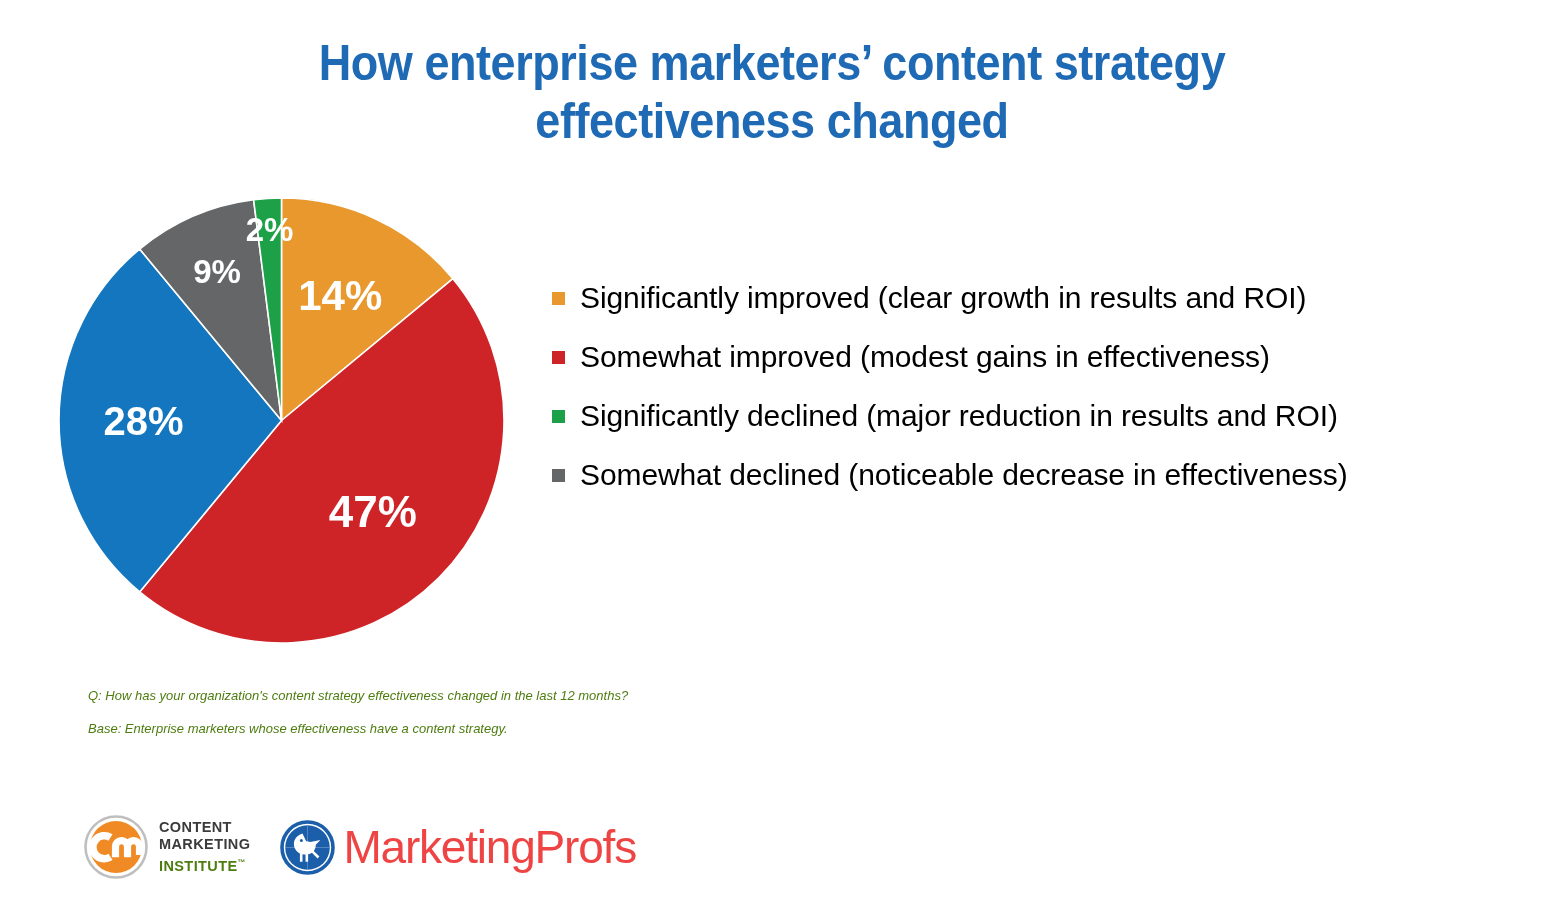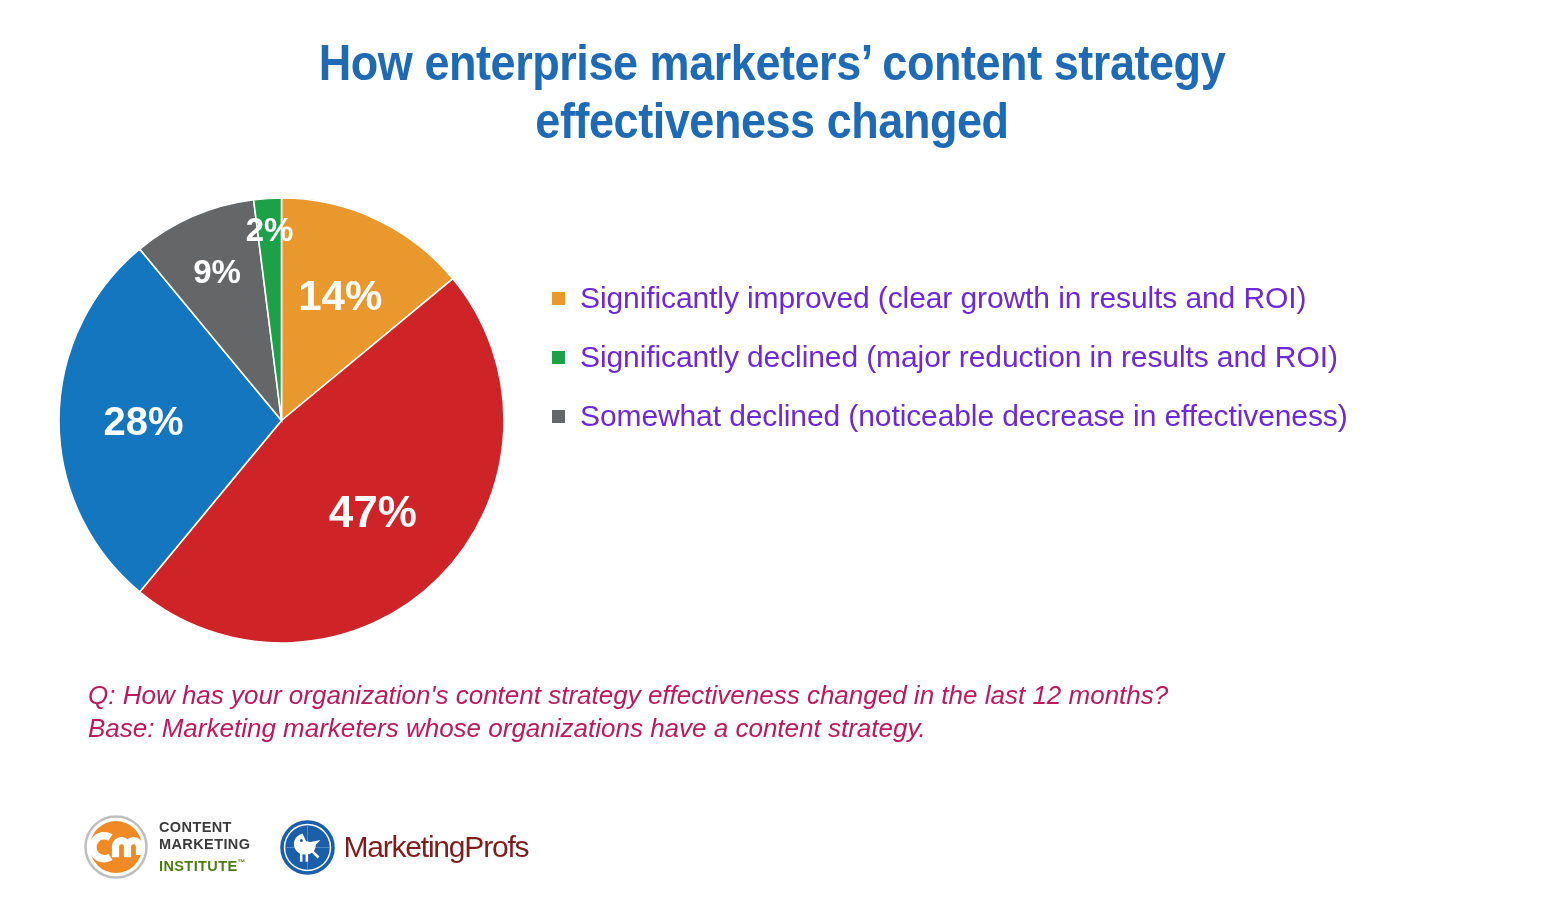--- a/index.html
+++ b/index.html
@@ -66,37 +66,37 @@
   .legend-swatch {
     width: 13px;
     height: 13px;
     flex: 0 0 13px;
     margin-right: 15px;
     position: relative;
     top: 1px;
   }
   .legend-label {
     font-size: 30px;
-    color: #6d28d9;
+    color: #000000;
     line-height: 34px;
     white-space: nowrap;
     letter-spacing: -0.1px;
   }
 
   
   #footnotes {
     position: absolute;
     left: 88px;
     top: 679px;
     width: 1200px;
   }
   .footnote {
-    font-size: 26px;
+    font-size: 13px;
     font-style: italic;
-    color: #be185d;
+    color: #4d7c0f;
     line-height: 33px;
     white-space: nowrap;
   }
 
   
   #logos {
     position: absolute;
     left: 84px;
     top: 815px;
     display: flex;
@@ -123,22 +123,22 @@
 
   
   #mp-logo {
     margin-left: 30px;
     display: flex;
     align-items: center;
   }
   #mp-mark { width: 55px; height: 55px; flex: 0 0 55px; }
   #mp-word {
     margin-left: 8px;
-    font-size: 30px;
-    color: #7f1d1d;
+    font-size: 46px;
+    color: #ef4444;
     letter-spacing: -1.2px;
     line-height: 44px;
   }
 </style>
 </head>
 <body>
 
 <div id="chart-title">
   <span class="t-line">How enterprise marketers’ content strategy</span>
   <span class="t-line">effectiveness changed</span>
@@ -163,37 +163,41 @@
   </svg>
 </div>
 
 <div id="legend">
 
   <div class="legend-row">
     <span class="legend-swatch" style="background:#E8982C"></span>
     <span class="legend-label">Significantly improved (clear growth in results and ROI)</span>
   </div>
 
+  <div class="legend-row">
+    <span class="legend-swatch" style="background:#CE2428"></span>
+    <span class="legend-label">Somewhat improved (modest gains in effectiveness)</span>
+  </div>
 
 
   <div class="legend-row">
     <span class="legend-swatch" style="background:#1DA148"></span>
     <span class="legend-label">Significantly declined (major reduction in results and ROI)</span>
   </div>
 
   <div class="legend-row">
     <span class="legend-swatch" style="background:#646668"></span>
     <span class="legend-label">Somewhat declined (noticeable decrease in effectiveness)</span>
   </div>
 
 </div>
 
 <div id="footnotes">
   <div class="footnote">Q: How has your organization's content strategy effectiveness changed in the last 12 months?</div>
-  <div class="footnote">Base: Marketing marketers whose organizations have a content strategy.</div>
+  <div class="footnote">Base: Enterprise marketers whose effectiveness have a content strategy.</div>
 </div>
 
 <div id="logos">
 
   <div id="cmi-logo">
     <svg id="cmi-mark" viewBox="0 0 64 64" xmlns="http://www.w3.org/2000/svg">
       <circle cx="32" cy="32" r="30.5" fill="#ffffff" stroke="#BFBFBF" stroke-width="2.6"></circle>
       <circle cx="32" cy="32" r="26" fill="#F08A24"></circle>
       <path d="M26.5 22.5 a11.5 11.5 0 1 0 0 19.4" fill="none" stroke="#ffffff" stroke-width="7.6" stroke-linecap="butt"></path>
       <path d="M31.5 42.2 L31.5 31.6 a6.0 6.0 0 0 1 12.0 0 L43.5 42.2" fill="none" stroke="#ffffff" stroke-width="7.2" stroke-linecap="butt"></path>

